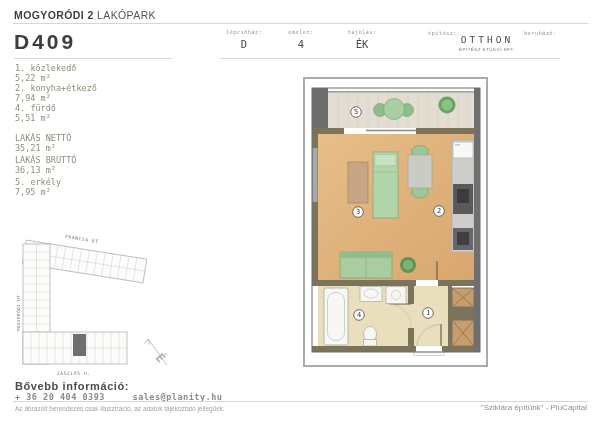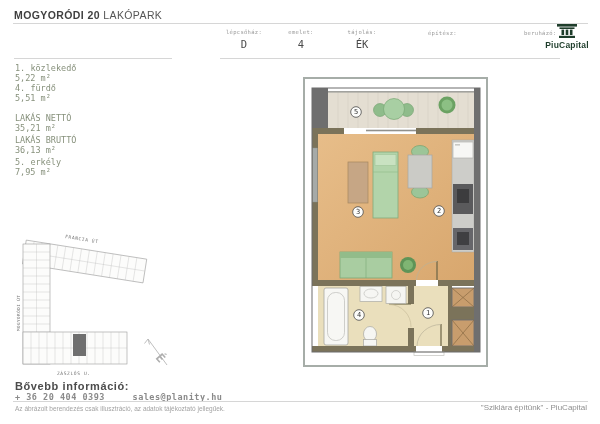--- a/index.html
+++ b/index.html
@@ -38,61 +38,57 @@
   .planframe{position:absolute;left:303px;top:77px;width:171px;height:276px;
              border:2px solid #a6ada8;background:#fff;padding:5px;}
   svg text{font-family:"DejaVu Sans Mono",monospace;}
 </style>
 </head>
 <body>
 
 <div class="sheet">
 
   <div class="abs proj">
-    <b>MOGYORÓDI 20</b>
+    <b>MOGYORÓDI 2</b>
     <span class="lite">LAKÓPARK</span>
   </div>
   <div class="hr" style="left:13px;top:23px;width:575px;"></div>
 
+  <div class="abs unit-id">D409</div>
   <div class="hr" style="left:14px;top:58px;width:158px;"></div>
 
   <div class="fld" style="left:218px;width:52px;">
     <div class="lab">lépcsőház:</div>
     <div class="val">D</div>
   </div>
   <div class="fld" style="left:276px;width:50px;">
     <div class="lab">emelet:</div>
     <div class="val">4</div>
   </div>
   <div class="fld" style="left:336px;width:52px;">
     <div class="lab">tájolás:</div>
     <div class="val">ÉK</div>
   </div>
   <div class="hr" style="left:220px;top:58px;width:340px;"></div>
 
   <div class="arch-lab" style="left:428px;">építész:</div>
+  <div class="otthon">
+    <div class="big">OTTHON</div>
+    <div class="sub">ÉPÍTÉSZ STÚDIÓ KFT.</div>
+  </div>
   <div class="dev-lab" style="left:524px;">beruházó:</div>
-  <div class="piu">
-    <svg width="24" height="15" viewBox="0 0 24 15" style="display:block;margin:0 auto;">
-      <g fill="#1e3d2b">
-        <rect x="2" y="0" width="20" height="2.6"></rect>
-        <rect x="4.5" y="3.4" width="15" height="1.6"></rect>
-        <rect x="6.5" y="5.6" width="2.6" height="5.4"></rect>
-        <rect x="10.7" y="5.6" width="2.6" height="5.4"></rect>
-        <rect x="14.9" y="5.6" width="2.6" height="5.4"></rect>
-        <rect x="4" y="11.8" width="16" height="2.2"></rect>
-      </g>
-    </svg>
-    <div class="txt">PiuCapital</div>
-  </div>
 
   <div class="rooms">
     <div class="rrow">
       <span><span>1.</span> <span>közlekedő</span></span>
       <span>5,22 m²</span>
+    </div>
+    <div class="rrow">
+      <span><span>2.</span> <span>konyha+étkező</span></span>
+      <span>7,94 m²</span>
     </div>
     <div class="rrow">
       <span><span>4.</span> <span>fürdő</span></span>
       <span>5,51 m²</span>
     </div>
     <div class="rrow gap1">
       <span>LAKÁS NETTÓ</span>
       <span>35,21 m²</span>
     </div>
     <div class="rrow gap2">

